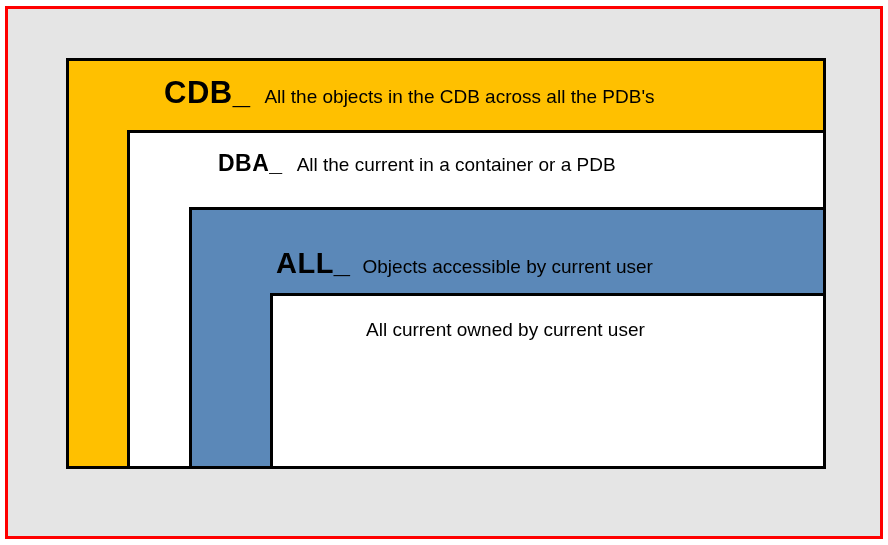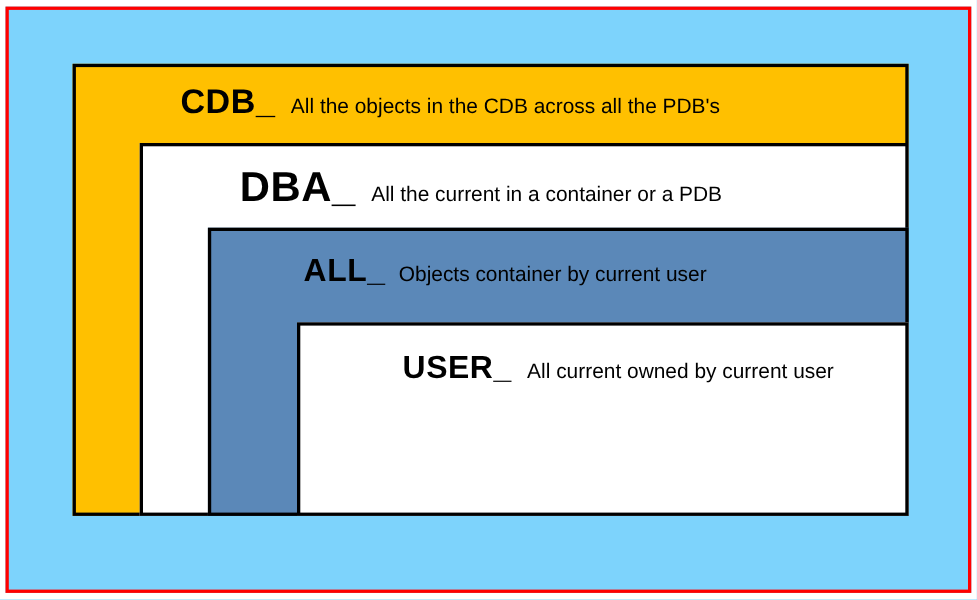--- a/index.html
+++ b/index.html
@@ -9,21 +9,21 @@
       background: #fff;
       display: flex;
       align-items: center;
       justify-content: center;
       font-family: Arial, Helvetica, sans-serif;
     }
     .outer-frame {
       width: 878px;
       height: 533px;
       border: 3px solid #ff0000;
-      background: #7dd3fc;
+      background: #e5e5e5;
       position: relative;
     }
     .diagram-area {
       position: absolute;
       left: 58px;
       top: 49px;
       width: 760px;
       height: 411px;
     }
     .layer {
@@ -67,23 +67,23 @@
       letter-spacing: 0.5px;
     }
     .desc {
       font-weight: normal;
       color: #000;
     }
     .row-cdb { left: 98px; top: 17px; }
     .row-cdb .prefix { font-size: 31px; }
     .row-cdb .desc { font-size: 19px; }
     .row-dba { left: 152px; top: 92px; }
-    .row-dba .prefix { font-size: 38px; }
+    .row-dba .prefix { font-size: 23px; }
     .row-dba .desc { font-size: 19px; }
-    .row-all { left: 210px; top: 172px; gap: 12px; }
+    .row-all { left: 210px; top: 189px; gap: 12px; }
     .row-all .prefix { font-size: 29px; }
     .row-all .desc { font-size: 19px; }
     .row-user { left: 300px; top: 261px; }
     .row-user .prefix { font-size: 29px; }
     .row-user .desc { font-size: 19px; }
   </style>
 </head>
 <body>
 
 <div class="outer-frame">
@@ -99,22 +99,21 @@
       <span class="desc">All the objects in the CDB across all the PDB's</span>
     </div>
 
     <div class="label-row row-dba">
       <span class="prefix">DBA_</span>
       <span class="desc">All the current in a container or a PDB</span>
     </div>
 
     <div class="label-row row-all">
       <span class="prefix">ALL_</span>
-      <span class="desc">Objects container by current user</span>
+      <span class="desc">Objects accessible by current user</span>
     </div>
 
     <div class="label-row row-user">
-      <span class="prefix">USER_</span>
       <span class="desc">All current owned by current user</span>
     </div>
 
   </div>
 </div>
 
 </body></html>

